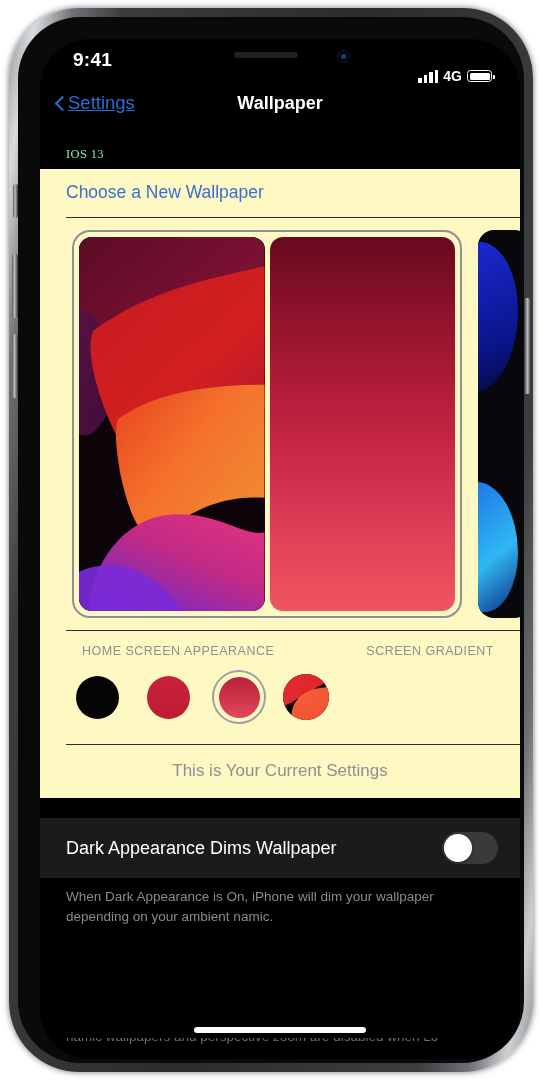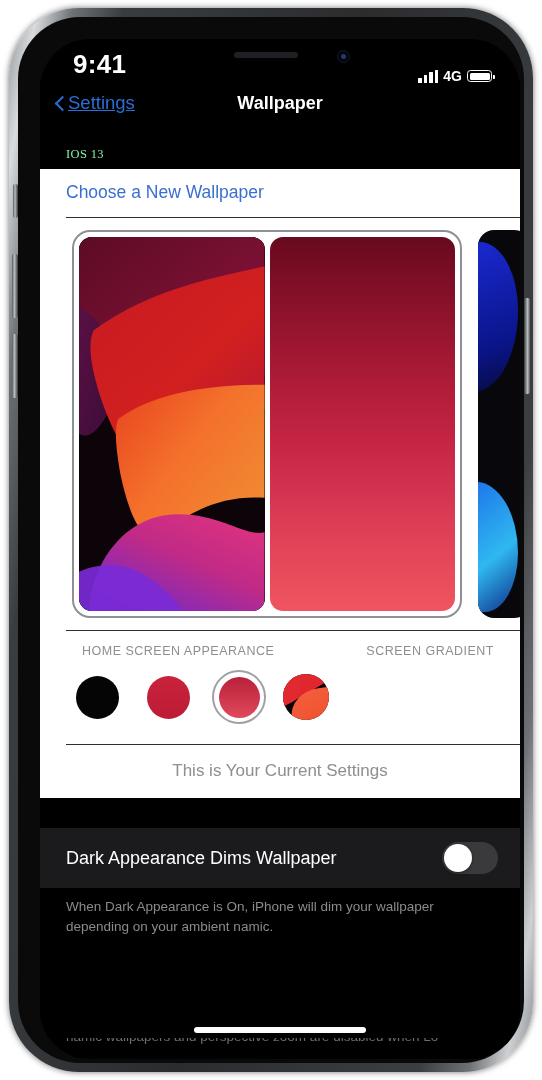--- a/index.html
+++ b/index.html
@@ -97,21 +97,21 @@
   #status-bar {
     position: absolute;
     top: 0; left: 0; right: 0;
     height: 42px;
     z-index: 25;
     color: #fff;
   }
   #status-time {
     position: absolute;
     left: 33px; top: 10px;
-    font-size: 26px;
+    font-size: 19px;
     font-weight: bold;
     letter-spacing: .3px;
   }
   #status-right {
     position: absolute;
     right: 28px; top: 29px;
     display: flex;
     align-items: center;
     gap: 5px;
   }
@@ -198,21 +198,21 @@
 
   .section-header {
     color: #86efac;
     font-size: 12.5px;
     letter-spacing: .35px;
     padding: 22px 0 7px 26px;
     text-transform: uppercase;
     font-family: Liberation Serif, serif;
   }
 
-  .card { background: #ffffff; }
+  .card { background: #fef9c3; }
 
   #choose-wallpaper-row {
     padding: 13px 26px 14px 26px;
     color: #3a6fd1;
     font-size: 17.5px;
     cursor: pointer;
   }
   .divider-inset {
     height: 1px;
     background: #2e2e31;
@@ -350,21 +350,21 @@
   }
 
   #current-wallpaper-note {
     text-align: center;
     color: #8e8e93;
     font-size: 17px;
     padding: 16px 0 17px 0;
   }
 
   
-  #dark-appearance-section { margin-top: 30px; }
+  #dark-appearance-section { margin-top: 20px; }
   #dark-appearance-row {
     background: #1b1b1d;
     display: flex;
     align-items: center;
     justify-content: space-between;
     padding: 14px 22px 14px 26px;
   }
   #dark-appearance-label { color: #fff; font-size: 18px; }
   #dark-appearance-toggle {
     width: 56px; height: 32px;

